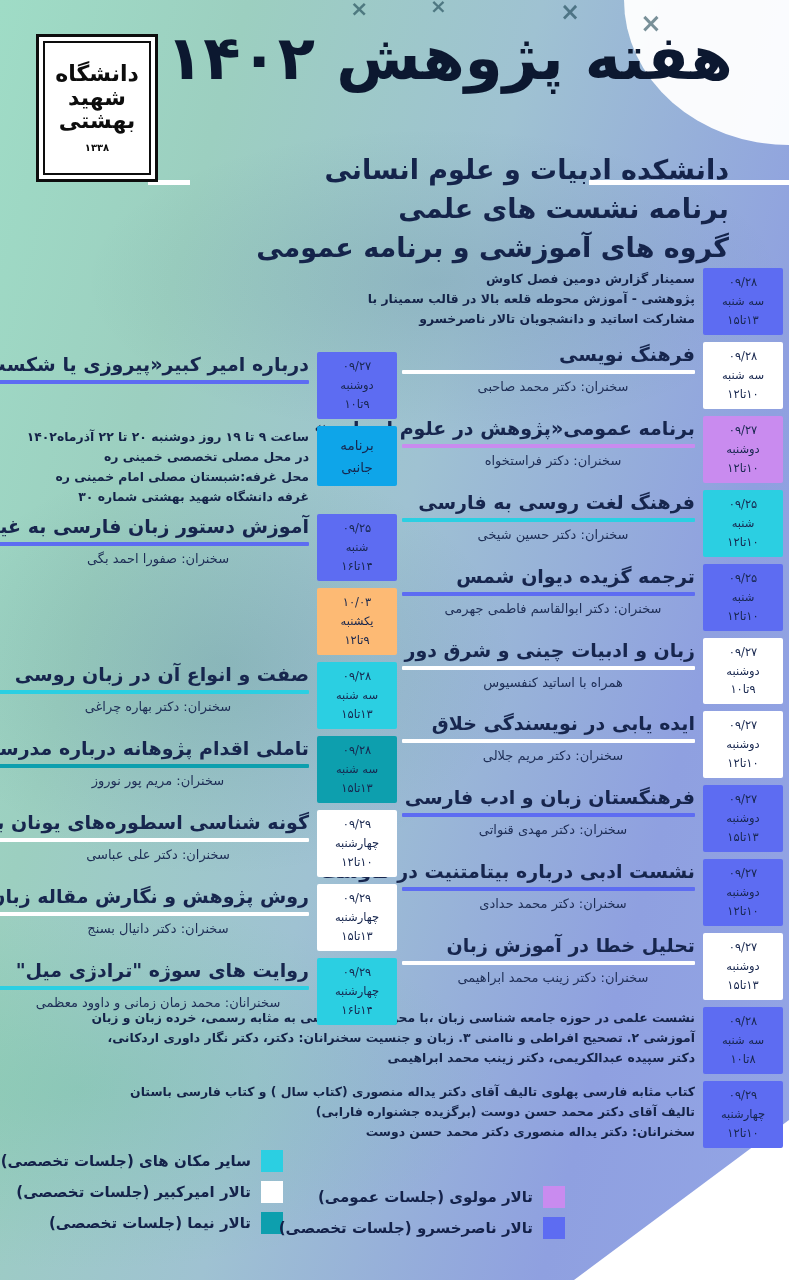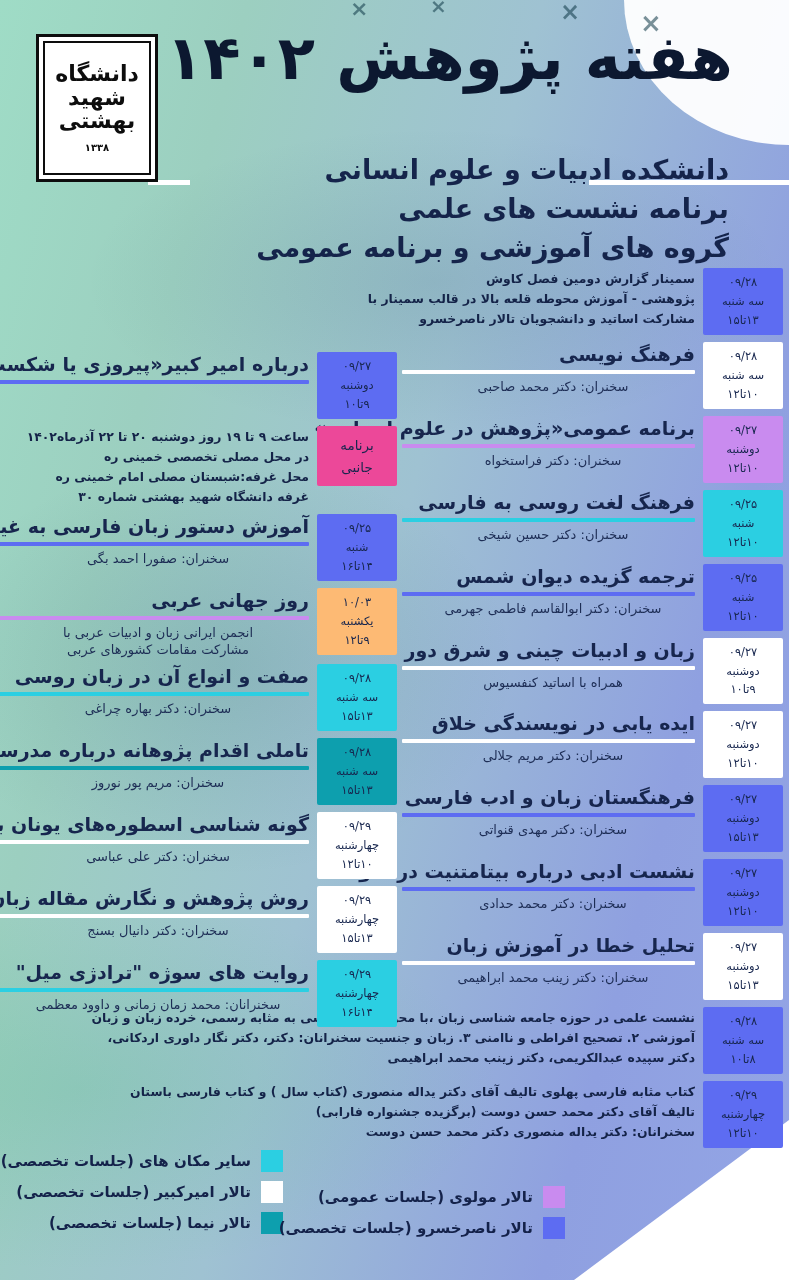--- a/index.html
+++ b/index.html
@@ -260,21 +260,21 @@
         <div class="b-line">دوشنبه</div>
         <div class="b-line">۹تا۱۰</div>
       </div>
     <div class="content">
       <div class="s-title">درباره امیر کبیر«پیروزی یا شکست قاجاریه»</div>
       <div class="underline" style="background: rgb(93, 108, 242);"></div>
 
     </div>
   </div>
     <div class="session">
-    <div class="badge badge-side" style="background: #ec4899;">
+    <div class="badge badge-side" style="background: #0ea5e9;">
         <div class="b-line">برنامه</div>
         <div class="b-line">جانبی</div>
       </div>
     <div class="content">
 
       <div class="para">
           <div>ساعت ۹ تا ۱۹ روز دوشنبه ۲۰ تا ۲۲ آذرماه۱۴۰۲</div>
           <div>در محل مصلی تخصصی خمینی ره</div>
           <div>محل غرفه:شبستان مصلی امام خمینی ره</div>
           <div>غرفه دانشگاه شهید بهشتی شماره ۳۰</div>
@@ -293,27 +293,20 @@
       <div class="speaker">سخنران: صفورا احمد بگی</div>
 
     </div>
   </div>
     <div class="session">
     <div class="badge" style="background: #fdba74;">
         <div class="b-line">۱۰/۰۳</div>
         <div class="b-line">یکشنبه</div>
         <div class="b-line">۹تا۱۲</div>
       </div>
-    <div class="content">
-      <div class="s-title">روز جهانی عربی</div>
-      <div class="underline" style="background: rgb(201, 139, 239);"></div>
-      <div class="speaker">انجمن ایرانی زبان و ادبیات عربی با</div>
-      <div class="speaker">مشارکت مقامات کشورهای عربی</div>
-
-    </div>
   </div>
     <div class="session">
     <div class="badge" style="background: rgb(43, 207, 226);">
         <div class="b-line">۰۹/۲۸</div>
         <div class="b-line">سه شنبه</div>
         <div class="b-line">۱۳تا۱۵</div>
       </div>
     <div class="content">
       <div class="s-title">صفت و انواع آن در زبان روسی</div>
       <div class="underline" style="background: rgb(43, 207, 226);"></div>

